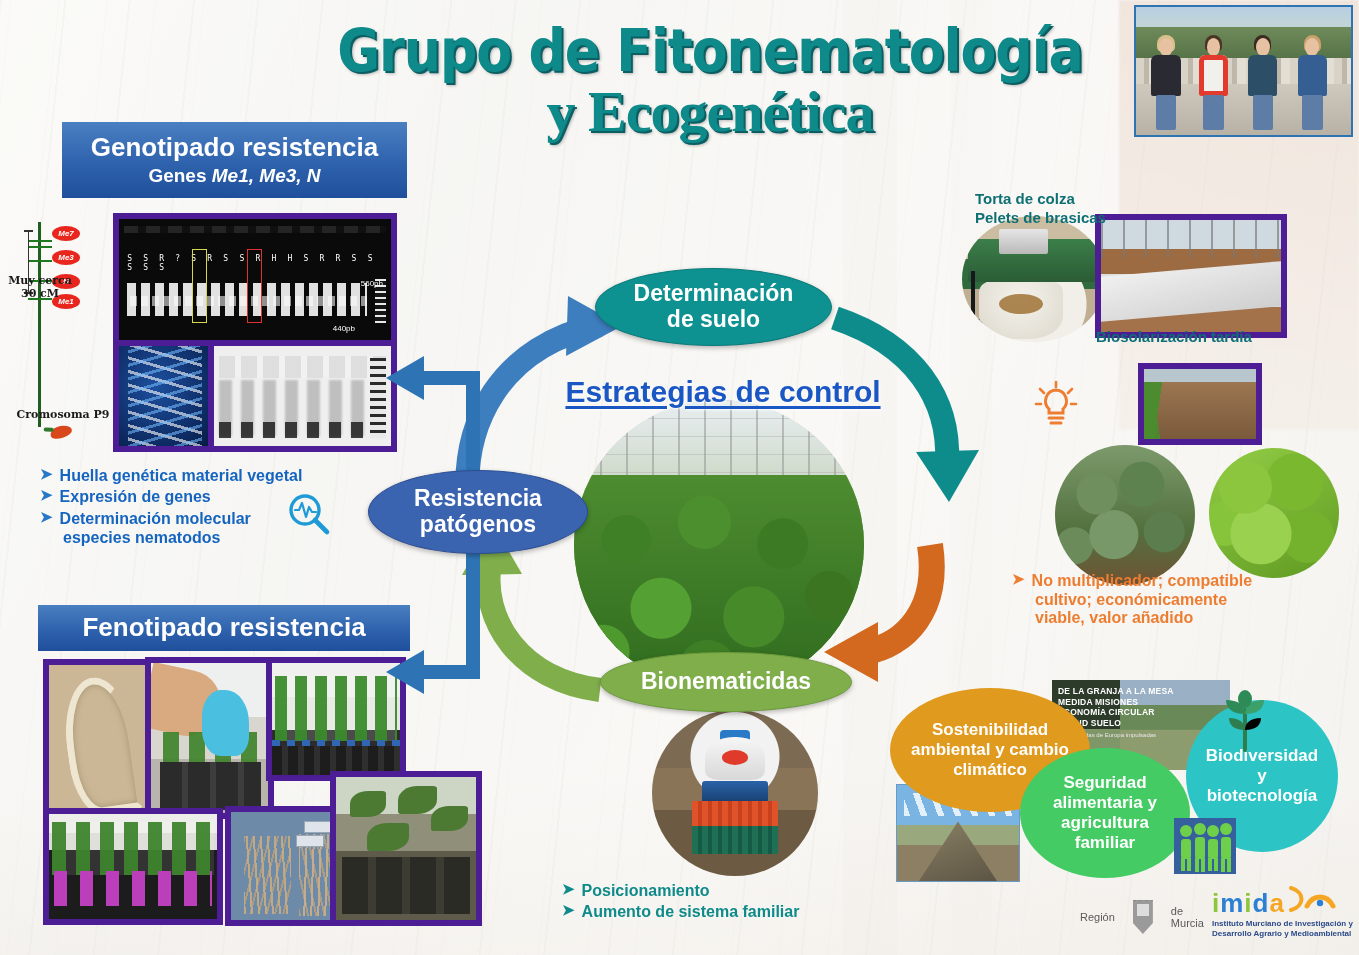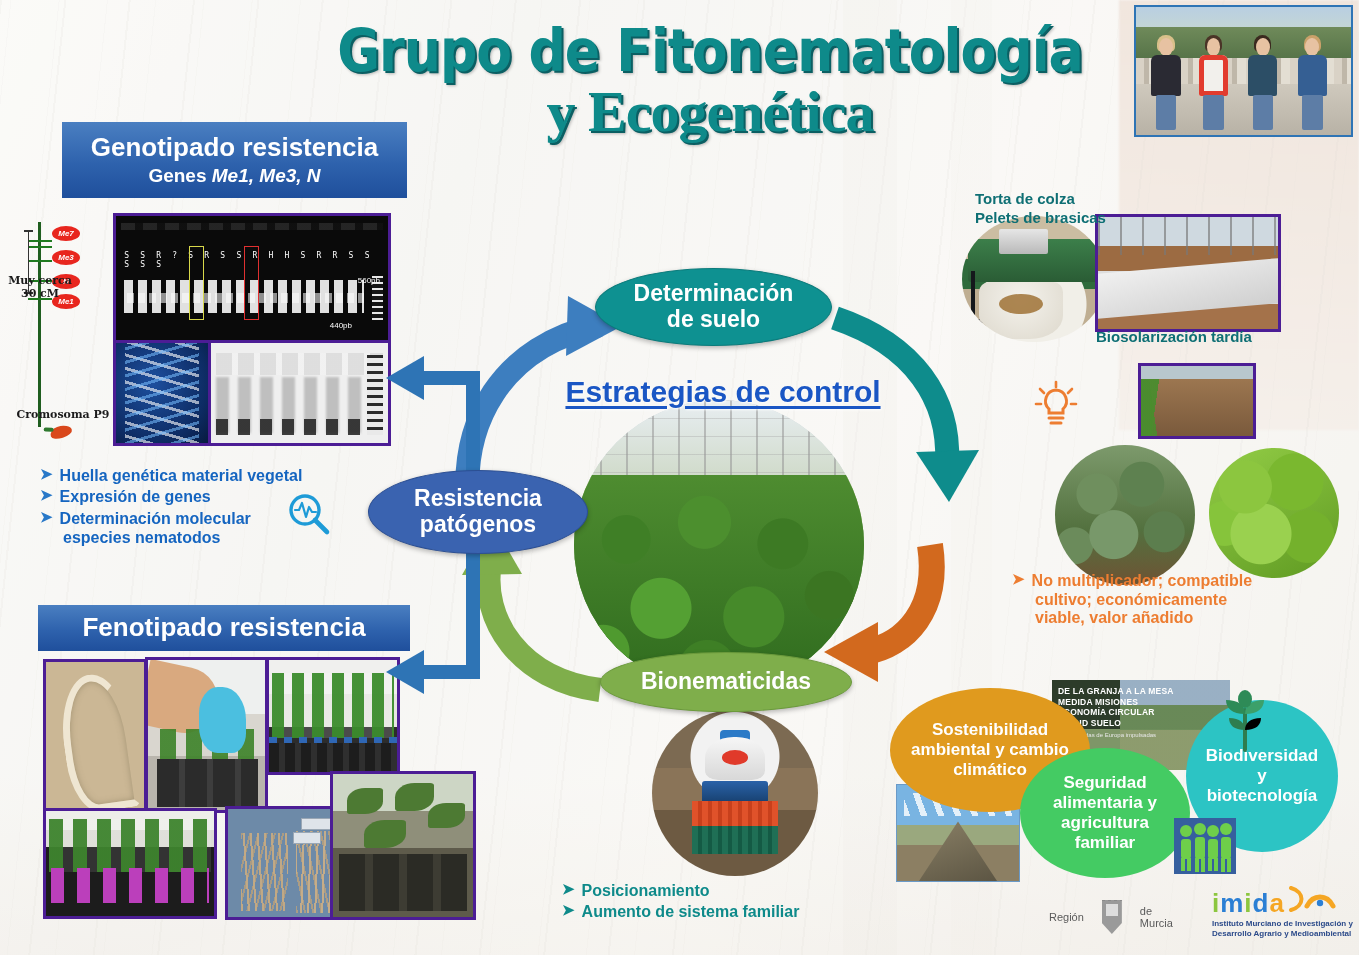--- a/index.html
+++ b/index.html
@@ -97,21 +97,21 @@
     position:absolute;z-index:6;display:flex;flex-direction:column;
     align-items:center;justify-content:center;
     background:linear-gradient(180deg,#4a7fc1 0%,#2e62ad 55%,#1f4f9c 100%);
     color:#fff;text-align:center;
   }
   .banner .b1{font-size:26px;font-weight:bold;line-height:1.15;}
   .banner .b2{font-size:19px;font-weight:bold;margin-top:2px;}
   .banner .b2 em{font-style:italic;}
 
   
-  .imgbox{position:absolute;border:3px solid #4c1d95;overflow:hidden;z-index:5;background:#ddd;}
+  .imgbox{position:absolute;border:6px solid #4c1d95;overflow:hidden;z-index:5;background:#ddd;}
   .label-teal{position:absolute;z-index:7;color:#0E6F74;font-weight:bold;font-size:15px;line-height:1.25;}
 
   
   .gel{background:#0a0a0a;}
   .gel .toprow{position:absolute;left:2%;top:6%;width:96%;height:5%;
     background:repeating-linear-gradient(90deg,#2b2b2b 0 14px,#111 14px 22px);opacity:.8;}
   .gel .codes{position:absolute;left:3%;top:28%;width:94%;color:#fff;font-size:8px;
     letter-spacing:3.2px;font-family:"DejaVu Sans Mono", monospace;}
   .gel .bands{position:absolute;left:3%;top:52%;width:88%;height:26%;
     background:repeating-linear-gradient(90deg,
@@ -366,21 +366,21 @@
     background:repeating-linear-gradient(92deg, rgba(200,174,136,.95) 0 2px, rgba(109,138,168,0) 2px 7px),
       repeating-linear-gradient(78deg, rgba(188,162,124,.8) 0 2px, rgba(109,138,168,0) 2px 8px);}
   .rt-tag{position:absolute;background:#dfe4ea;border:1px solid #9aa7b5;font-size:5px;
     color:#333;text-align:center;}
   .potplants{background:linear-gradient(180deg,#cdd6c5 0 26%, #8f8f7a 26% 52%, #5e5b4b 52% 100%);}
   .pp-leaf{position:absolute;background:#4d7a33;border-radius:50% 10% 50% 10%;}
   .pp-tray{position:absolute;left:4%;bottom:4%;width:92%;height:40%;
     background:repeating-linear-gradient(90deg,#2b2b25 0 26px,#3d3c33 26px 34px);}
 
   
-  .logo-murcia{position:absolute;left:1049px;top:893px;width:128px;height:48px;z-index:9;
+  .logo-murcia{position:absolute;left:1080px;top:893px;width:128px;height:48px;z-index:9;
     display:flex;align-items:center;gap:18px;}
   .logo-murcia .lm-txt{font-size:11px;color:#5a5a5a;}
   .logo-murcia .shield{width:26px;height:34px;background:#9a9a9a;
     clip-path:polygon(0 0,100% 0,100% 68%,50% 100%,0 68%);position:relative;}
   .logo-murcia .shield:before{content:"";position:absolute;left:4px;top:4px;right:4px;height:12px;
     background:#ddd;}
   .logo-murcia .crown{position:absolute;left:0;top:-8px;width:26px;height:9px;
     background:repeating-linear-gradient(90deg,#8a8a8a 0 3px,transparent 3px 6px);}
 
   .logo-imida{position:absolute;left:1212px;top:886px;width:145px;height:62px;z-index:9;}

